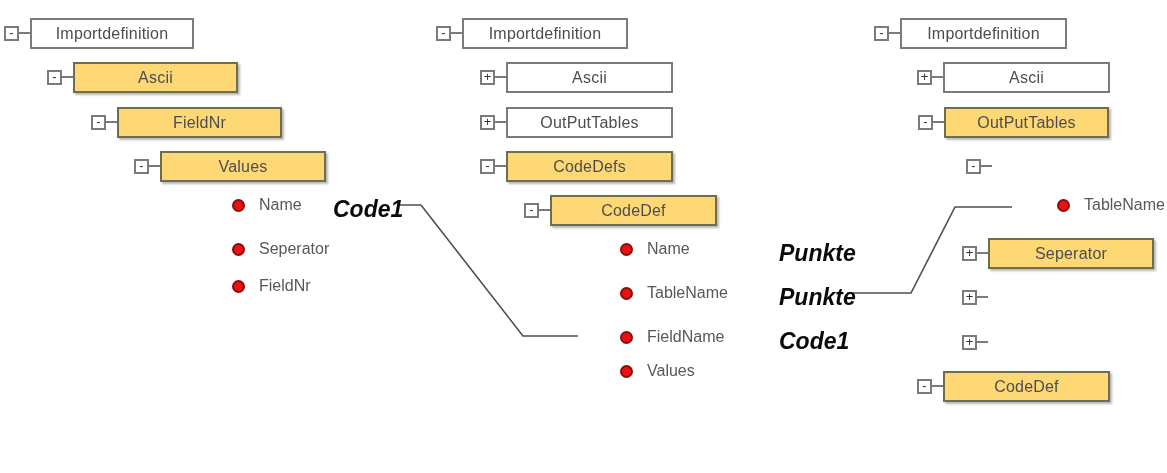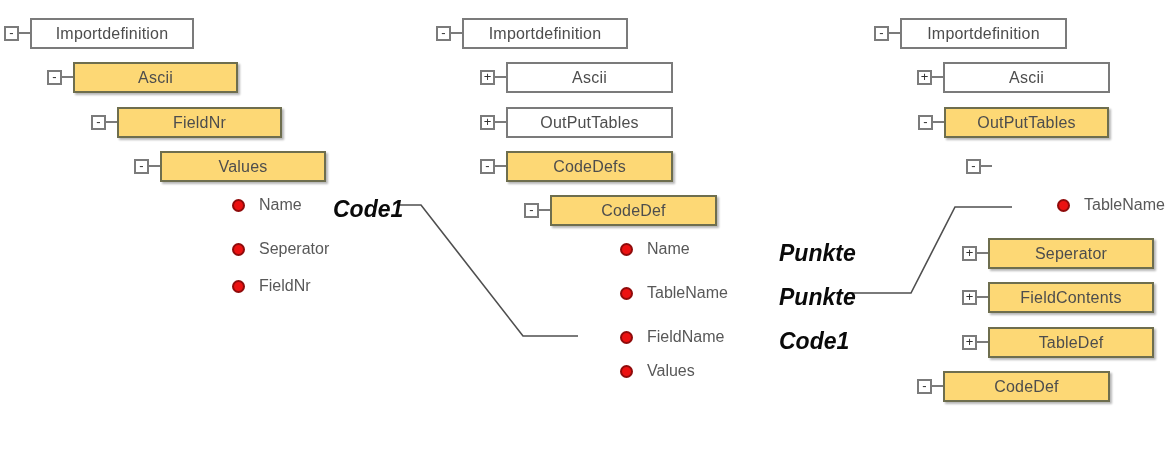--- a/index.html
+++ b/index.html
@@ -170,26 +170,24 @@
   </div>
 
   <div class="node yellow" style="left:962px;top:238px;width:192px">
     <span class="toggle">+</span>
     <span class="tick"></span>
     <span class="box">Seperator</span>
   </div>
   <div class="node yellow" style="left:962px;top:282px;width:192px">
     <span class="toggle">+</span>
     <span class="tick"></span>
-    <span class="box">FieldContents</span>
   </div>
   <div class="node yellow" style="left:962px;top:327px;width:192px">
     <span class="toggle">+</span>
     <span class="tick"></span>
-    <span class="box">TableDef</span>
   </div>
   <div class="node yellow" style="left:917px;top:371px;width:193px">
     <span class="toggle">-</span>
     <span class="tick"></span>
     <span class="box">CodeDef</span>
   </div>
 
 </div>
 
 </body></html>

